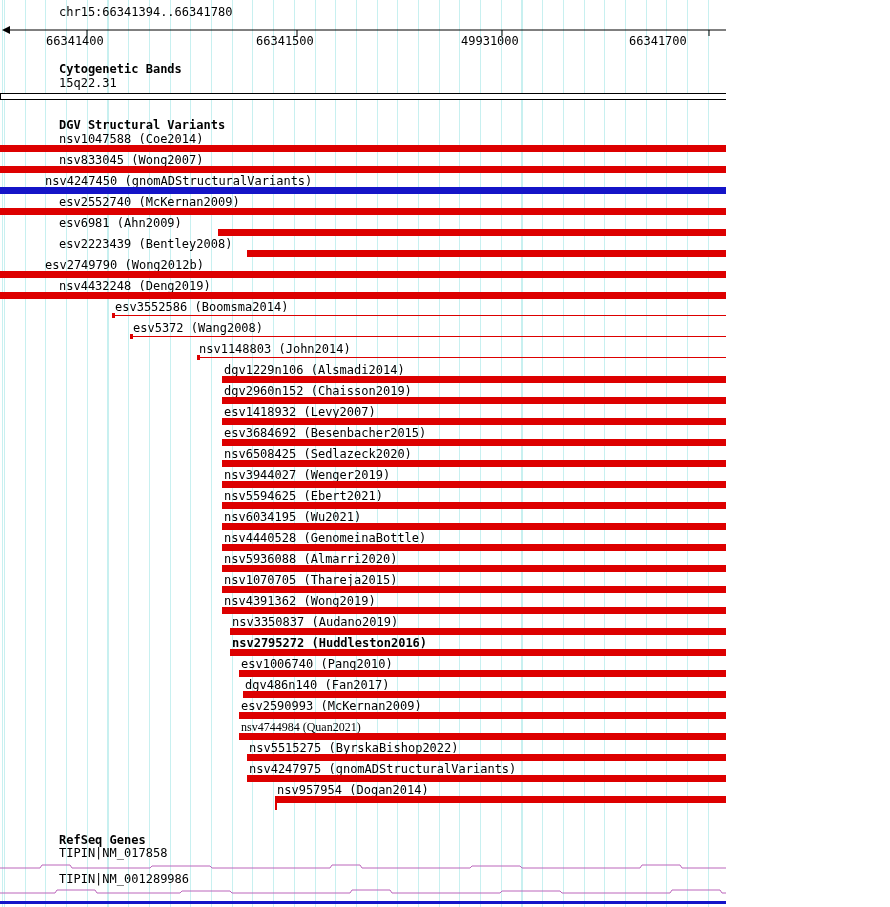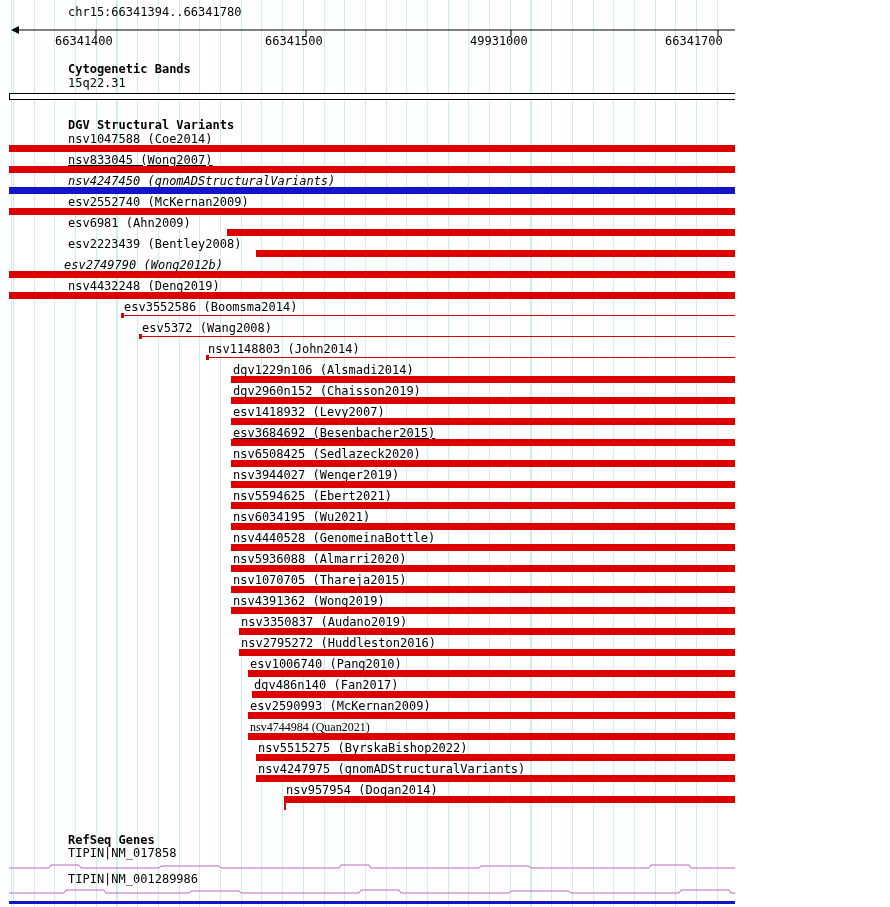--- a/index.html
+++ b/index.html
@@ -12,21 +12,20 @@
   html,body{margin:0;padding:0;background:#fff;}
   .page{
     position:relative;
     width:726px;height:907px;
     background:#fff;
     overflow:hidden;
     font-family:"DejaVu Sans Mono","Liberation Mono",monospace;
     font-size:12px;line-height:11px;color:var(--text);
     background-image:repeating-linear-gradient(to right, var(--grid) 0 1px, transparent 1px 20.7px);
     background-position:4px 0;
-    margin-left:9px;
   }
   .region-label{position:absolute;left:59px;top:7px;white-space:nowrap;}
   .ruler{position:absolute;left:0;top:22px;}
   .ruler-num{position:absolute;top:36px;white-space:nowrap;}
   .section-title{position:absolute;left:59px;font-weight:bold;white-space:nowrap;}
   .plain-label{position:absolute;left:59px;white-space:nowrap;}
   .band-bar{
     position:absolute;left:0;top:93px;width:889px;height:7px;
     border:1px solid #000;background:#fff;box-sizing:border-box;
   }
@@ -49,81 +48,81 @@
     <path d="M888,8 L880,4 L880,12 Z" fill="#000"></path>
   <line x1="87" x2="87" y1="8" y2="14" stroke="#000"></line>
       <line x1="297" x2="297" y1="8" y2="14" stroke="#000"></line>
       <line x1="502" x2="502" y1="8" y2="14" stroke="#000"></line>
       <line x1="709" x2="709" y1="8" y2="14" stroke="#000"></line>
     </svg>
   <div id="ruler-labels" style="position:absolute;left:0;top:0;">
       <div class="ruler-num" style="left: 46px;">66341400</div>
       <div class="ruler-num" style="left: 256px;">66341500</div>
       <div class="ruler-num" style="left: 461px;">49931000</div>
-      <div class="ruler-num" style="left: 656px; text-align: center;">66341700</div>
+      <div class="ruler-num" style="left: 629px; text-align: center;">66341700</div>
     </div>
 
   <div class="section-title" style="top:64px">Cytogenetic Bands</div>
   <div class="plain-label" style="top:78px">15q22.31</div>
   <div class="band-bar"></div>
 
   <div class="section-title" style="top:120px">DGV Structural Variants</div>
   <div id="variants">
       <div class="variant-label" style="left: 59px; top: 134px;">nsv1047588 (Coe2014)</div>
       <div class="bar" style="left: 0px; top: 145px; width: 890px; height: 7px; background: rgb(221, 0, 0);"></div>
-      <div class="variant-label" style="left: 59px; top: 155px; text-decoration: underline;">nsv833045 (Wong2007)</div>
+      <div class="variant-label" style="left: 59px; top: 155px;">nsv833045 (Wong2007)</div>
       <div class="bar" style="left: 0px; top: 166px; width: 890px; height: 7px; background: rgb(221, 0, 0);"></div>
-      <div class="variant-label" style="left: 59px; top: 176px; font-style: italic;">nsv4247450 (gnomADStructuralVariants)</div>
+      <div class="variant-label" style="left: 45px; top: 176px;">nsv4247450 (gnomADStructuralVariants)</div>
       <div class="bar" style="left: 0px; top: 187px; width: 890px; height: 7px; background: rgb(20, 20, 200);"></div>
       <div class="variant-label" style="left: 59px; top: 197px;">esv2552740 (McKernan2009)</div>
       <div class="bar" style="left: 0px; top: 208px; width: 890px; height: 7px; background: rgb(221, 0, 0);"></div>
       <div class="variant-label" style="left: 59px; top: 218px; text-align: center;">esv6981 (Ahn2009)</div>
       <div class="bar" style="left: 218px; top: 229px; width: 672px; height: 7px; background: rgb(221, 0, 0);"></div>
       <div class="variant-label" style="left: 59px; top: 239px;">esv2223439 (Bentley2008)</div>
       <div class="bar" style="left: 247px; top: 250px; width: 643px; height: 7px; background: rgb(221, 0, 0);"></div>
-      <div class="variant-label" style="left: 55px; top: 260px; font-style: italic;">esv2749790 (Wong2012b)</div>
+      <div class="variant-label" style="left: 45px; top: 260px;">esv2749790 (Wong2012b)</div>
       <div class="bar" style="left: 0px; top: 271px; width: 890px; height: 7px; background: rgb(221, 0, 0);"></div>
       <div class="variant-label" style="left: 59px; top: 281px;">nsv4432248 (Deng2019)</div>
       <div class="bar" style="left: 0px; top: 292px; width: 755px; height: 7px; background: rgb(221, 0, 0);"></div>
       <div class="variant-label" style="left: 115px; top: 302px;">esv3552586 (Boomsma2014)</div>
       <div class="bar" style="left: 112px; top: 313px; width: 3px; height: 5px; background: rgb(221, 0, 0);"></div>
       <div class="bar" style="left: 112px; top: 315px; width: 778px; height: 1px; background: rgb(221, 0, 0);"></div>
       <div class="variant-label" style="left: 133px; top: 323px;">esv5372 (Wang2008)</div>
       <div class="bar" style="left: 130px; top: 334px; width: 3px; height: 5px; background: rgb(221, 0, 0);"></div>
       <div class="bar" style="left: 130px; top: 336px; width: 760px; height: 1px; background: rgb(221, 0, 0);"></div>
       <div class="variant-label" style="left: 199px; top: 344px; text-align: right;">nsv1148803 (John2014)</div>
       <div class="bar" style="left: 197px; top: 355px; width: 3px; height: 5px; background: rgb(221, 0, 0);"></div>
       <div class="bar" style="left: 197px; top: 357px; width: 693px; height: 1px; background: rgb(221, 0, 0);"></div>
       <div class="variant-label" style="left: 224px; top: 365px; text-align: center;">dgv1229n106 (Alsmadi2014)</div>
       <div class="bar" style="left: 222px; top: 376px; width: 668px; height: 7px; background: rgb(221, 0, 0);"></div>
       <div class="variant-label" style="left: 224px; top: 386px; text-align: right;">dgv2960n152 (Chaisson2019)</div>
       <div class="bar" style="left: 222px; top: 397px; width: 668px; height: 7px; background: rgb(221, 0, 0);"></div>
       <div class="variant-label" style="left: 224px; top: 407px;">esv1418932 (Levy2007)</div>
       <div class="bar" style="left: 222px; top: 418px; width: 668px; height: 7px; background: rgb(221, 0, 0);"></div>
-      <div class="variant-label" style="left: 224px; top: 428px; text-decoration: underline;">esv3684692 (Besenbacher2015)</div>
+      <div class="variant-label" style="left: 224px; top: 428px;">esv3684692 (Besenbacher2015)</div>
       <div class="bar" style="left: 222px; top: 439px; width: 668px; height: 7px; background: rgb(221, 0, 0);"></div>
       <div class="variant-label" style="left: 224px; top: 449px;">nsv6508425 (Sedlazeck2020)</div>
       <div class="bar" style="left: 222px; top: 460px; width: 668px; height: 7px; background: rgb(221, 0, 0);"></div>
       <div class="variant-label" style="left: 224px; top: 470px; text-align: center;">nsv3944027 (Wenger2019)</div>
       <div class="bar" style="left: 222px; top: 481px; width: 668px; height: 7px; background: rgb(221, 0, 0);"></div>
       <div class="variant-label" style="left: 224px; top: 491px; text-align: right;">nsv5594625 (Ebert2021)</div>
       <div class="bar" style="left: 222px; top: 502px; width: 668px; height: 7px; background: rgb(221, 0, 0);"></div>
       <div class="variant-label" style="left: 224px; top: 512px;">nsv6034195 (Wu2021)</div>
       <div class="bar" style="left: 222px; top: 523px; width: 668px; height: 7px; background: rgb(221, 0, 0);"></div>
       <div class="variant-label" style="left: 224px; top: 533px;">nsv4440528 (GenomeinaBottle)</div>
       <div class="bar" style="left: 222px; top: 544px; width: 668px; height: 7px; background: rgb(221, 0, 0);"></div>
       <div class="variant-label" style="left: 224px; top: 554px;">nsv5936088 (Almarri2020)</div>
       <div class="bar" style="left: 222px; top: 565px; width: 668px; height: 7px; background: rgb(221, 0, 0);"></div>
       <div class="variant-label" style="left: 224px; top: 575px;">nsv1070705 (Thareja2015)</div>
       <div class="bar" style="left: 222px; top: 586px; width: 668px; height: 7px; background: rgb(221, 0, 0);"></div>
       <div class="variant-label" style="left: 224px; top: 596px;">nsv4391362 (Wong2019)</div>
       <div class="bar" style="left: 222px; top: 607px; width: 668px; height: 7px; background: rgb(221, 0, 0);"></div>
       <div class="variant-label" style="left: 232px; top: 617px;">nsv3350837 (Audano2019)</div>
       <div class="bar" style="left: 230px; top: 628px; width: 660px; height: 7px; background: rgb(221, 0, 0);"></div>
-      <div class="variant-label" style="left: 232px; top: 638px;">nsv2795272 (Huddleston2016)</div>
+      <div class="variant-label" style="left: 232px; top: 638px; font-weight: bold;">nsv2795272 (Huddleston2016)</div>
       <div class="bar" style="left: 230px; top: 649px; width: 660px; height: 7px; background: rgb(221, 0, 0);"></div>
       <div class="variant-label" style="left: 241px; top: 659px;">esv1006740 (Pang2010)</div>
       <div class="bar" style="left: 239px; top: 670px; width: 651px; height: 7px; background: rgb(221, 0, 0);"></div>
       <div class="variant-label" style="left: 245px; top: 680px;">dgv486n140 (Fan2017)</div>
       <div class="bar" style="left: 243px; top: 691px; width: 647px; height: 7px; background: rgb(221, 0, 0);"></div>
       <div class="variant-label" style="left: 241px; top: 701px;">esv2590993 (McKernan2009)</div>
       <div class="bar" style="left: 239px; top: 712px; width: 651px; height: 7px; background: rgb(221, 0, 0);"></div>
       <div class="variant-label" style="left: 241px; top: 722px; font-family: Liberation Serif, serif;">nsv4744984 (Quan2021)</div>
       <div class="bar" style="left: 239px; top: 733px; width: 651px; height: 7px; background: rgb(221, 0, 0);"></div>
       <div class="variant-label" style="left: 249px; top: 743px;">nsv5515275 (ByrskaBishop2022)</div>

